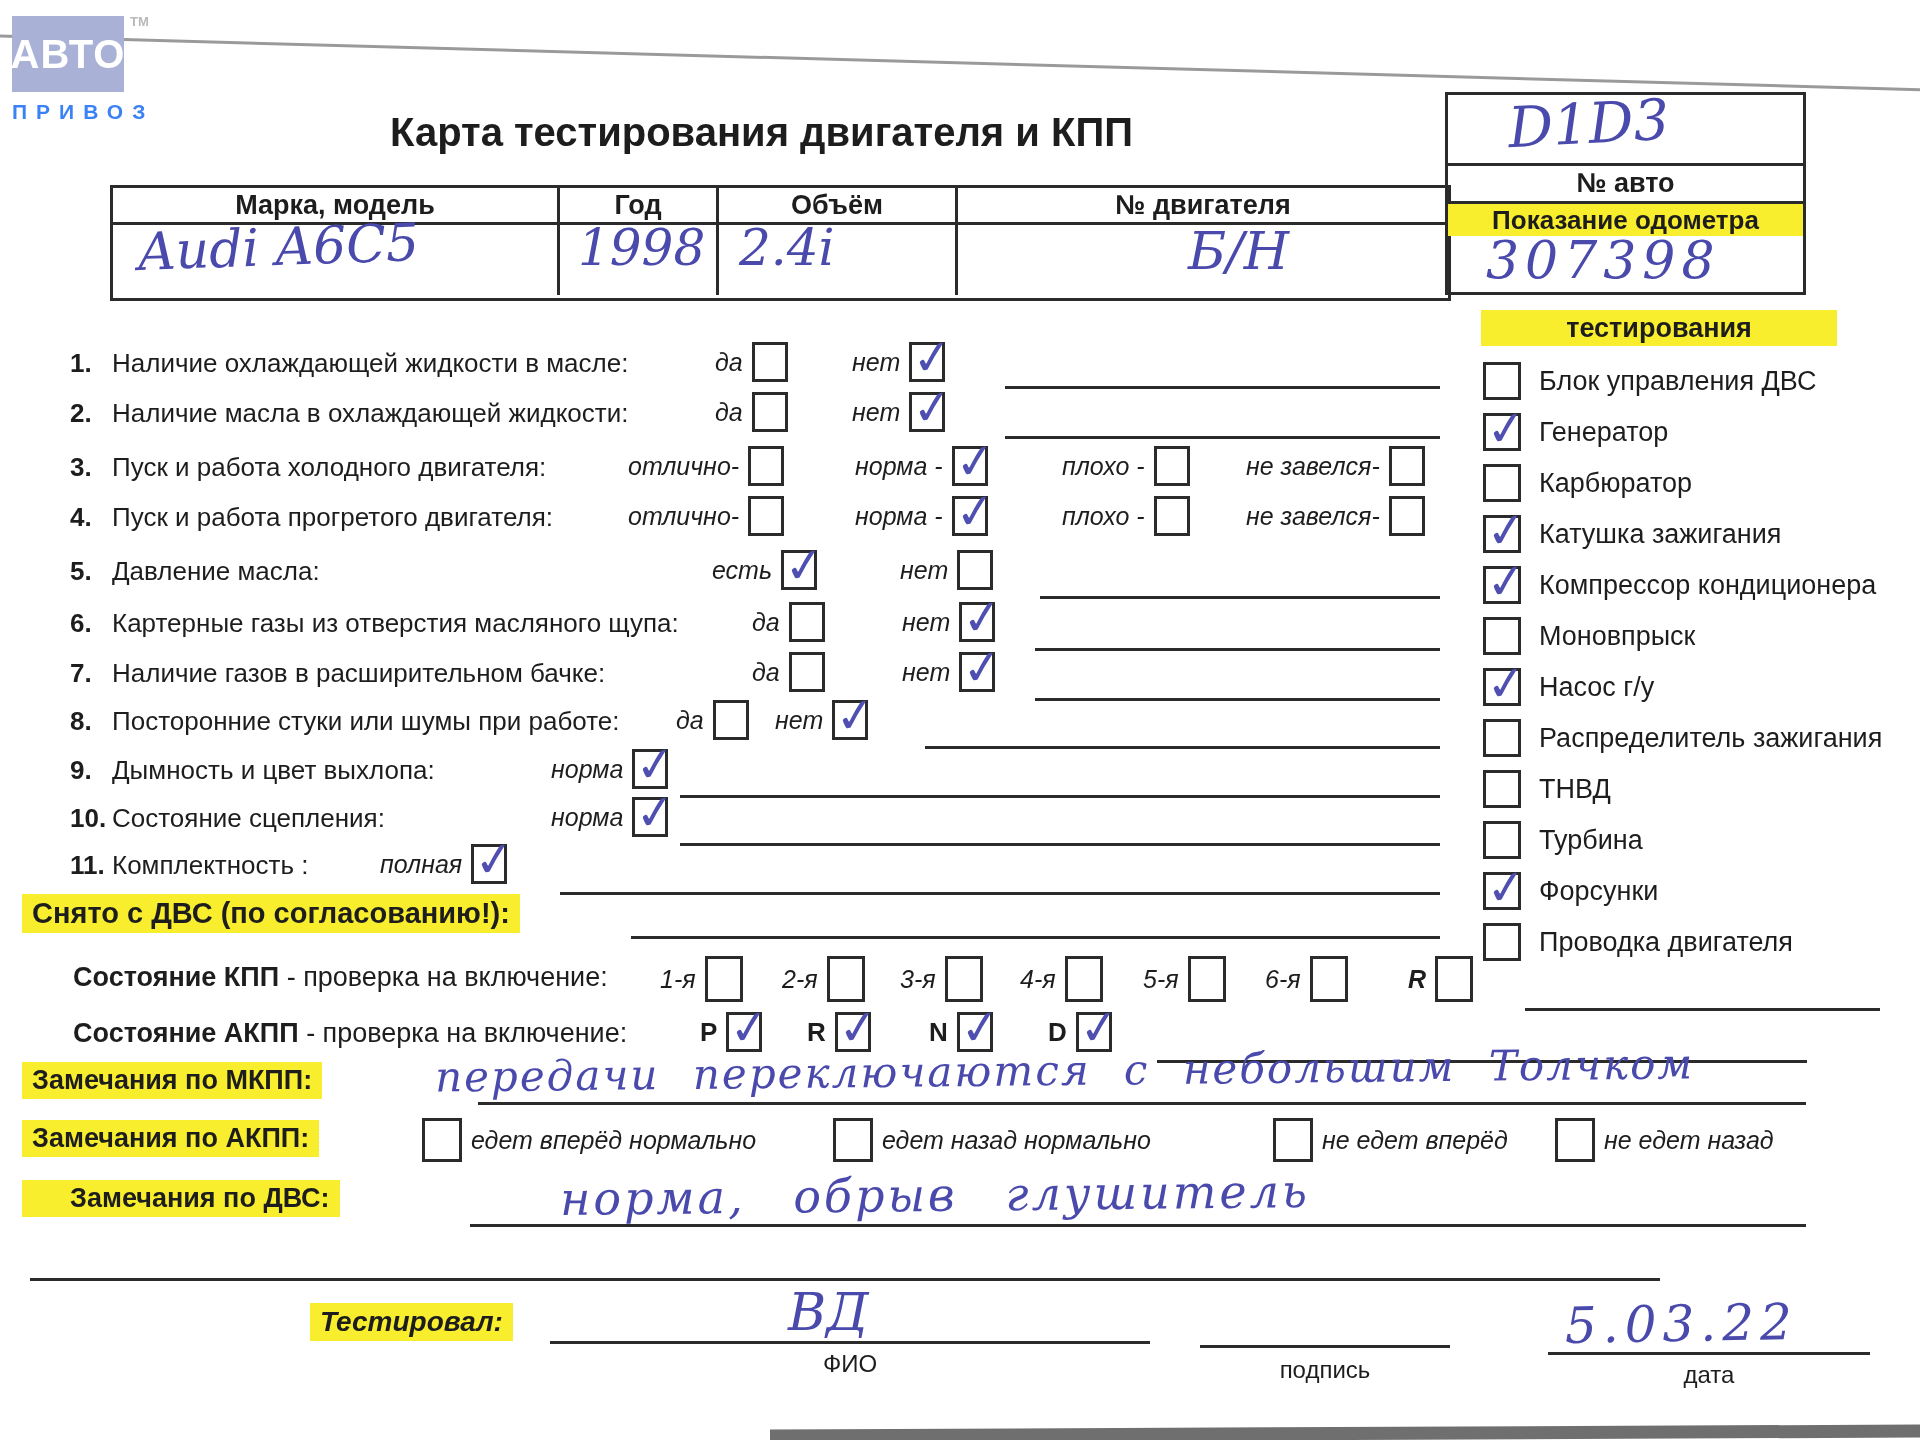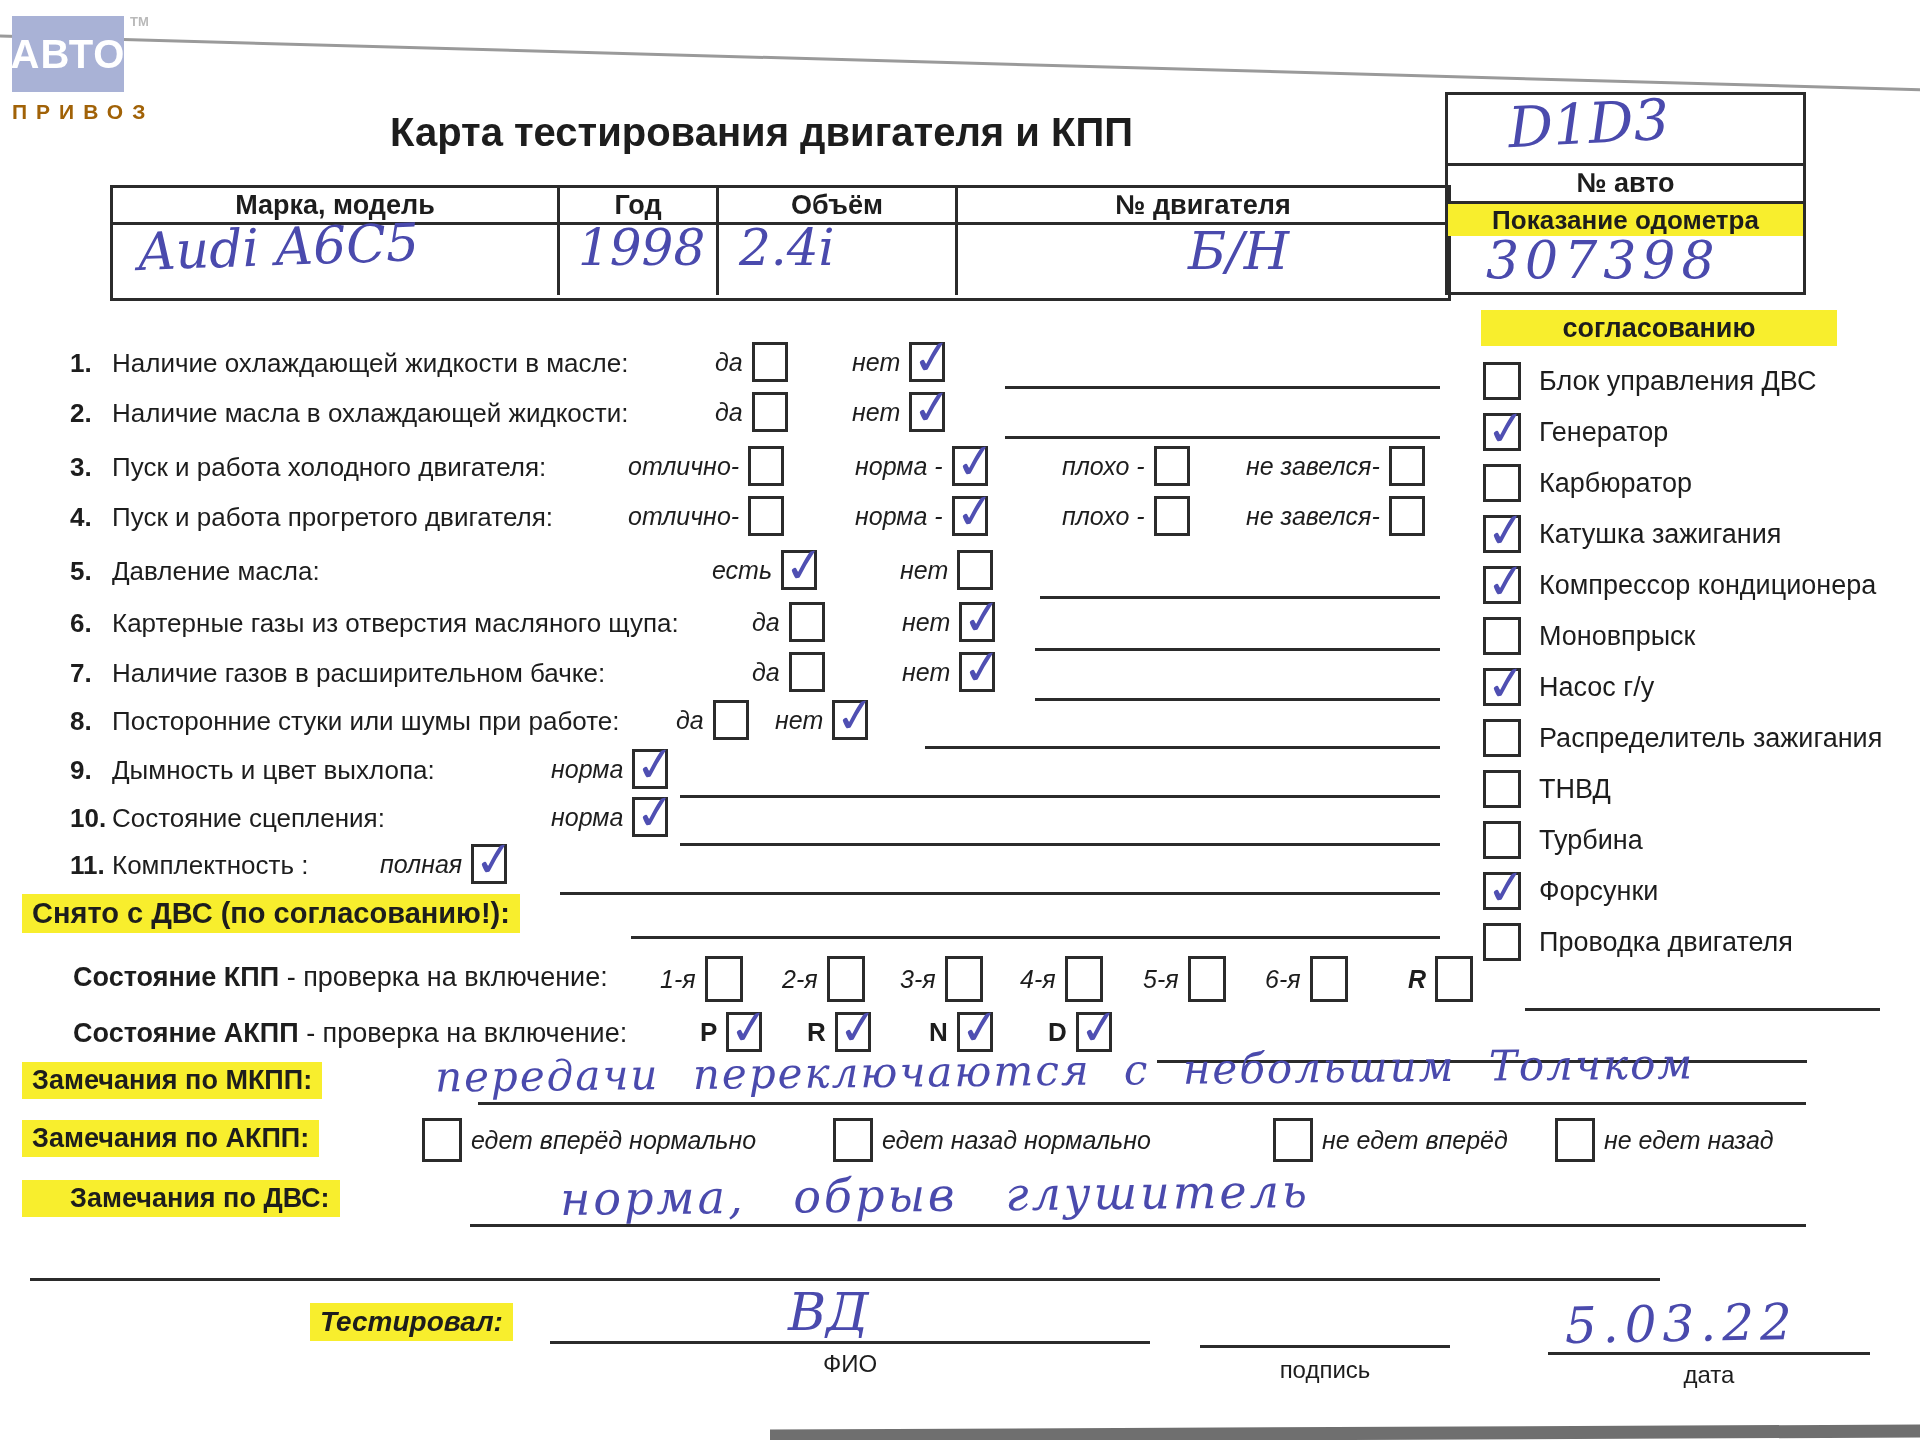--- a/index.html
+++ b/index.html
@@ -11,21 +11,21 @@
   
   .scan-top{position:absolute;left:-20px;top:34px;width:1980px;height:3px;background:#9a9a9a;
             transform:rotate(1.6deg);transform-origin:left top;}
   .scan-bottom{position:absolute;left:770px;top:1427px;width:1160px;height:13px;background:#6f6f6f;
                transform:rotate(-0.25deg);}
   
   .logo-box{position:absolute;left:12px;top:16px;width:112px;height:76px;background:#a9b2d6;
             display:flex;align-items:center;justify-content:center;}
   .logo-brand{color:#fff;font-weight:bold;font-size:40px;letter-spacing:1px;}
   .logo-tm{position:absolute;left:130px;top:14px;color:#b9b9b9;font-size:13px;font-weight:bold;}
-  .logo-sub{position:absolute;left:12px;top:100px;width:150px;color:#a16207;font-size:21px;
+  .logo-sub{position:absolute;left:12px;top:100px;width:150px;color:#3b82f6;font-size:21px;
             font-weight:bold;letter-spacing:9px;}
   
   .title{position:absolute;left:390px;top:110px;font-size:40px;font-weight:bold;}
   
   .vtable{position:absolute;left:110px;top:185px;width:1335px;height:110px;border:3px solid #2b2b2b;}
   .vhead{position:absolute;top:0;height:37px;border-right:3px solid #2b2b2b;border-bottom:3px solid #2b2b2b;
          display:flex;align-items:center;justify-content:center;font-weight:bold;font-size:27px;box-sizing:border-box;}
   .vcell{position:absolute;top:37px;height:70px;border-right:3px solid #2b2b2b;box-sizing:border-box;}
   
   .idbox{position:absolute;left:1445px;top:92px;width:361px;height:203px;border:3px solid #2b2b2b;box-sizing:border-box;}
@@ -352,21 +352,21 @@
 
   <div class="row" style="top:1178px;">
     <span class="hl sec-label" style="position:absolute;left:22px;top:2px;font-size:27px;padding-left:48px;">Замечания по ДВС:</span>
     <span class="hw" style="position:absolute;left:560px;top:-10px;font-size:46px;letter-spacing:3px;word-spacing:30px;transform:rotate(-0.6deg);">норма, обрыв глушитель</span>
     <span class="ln" style="left:470px;width:1336px;top:46px;"></span>
   </div>
 
   <span class="ln" style="left:30px;width:1630px;top:1278px;"></span>
 
   <div class="comp-header">
-    <span>согласованию</span>
+    <span>тестирования</span>
   </div>
   <div class="comp-list">
     <div class="comp-item">
         <span class="cb sq"></span>
         <span class="comp-label">Блок управления ДВС</span>
       </div>
     <div class="comp-item">
         <span class="cb sq on"></span>
         <span class="comp-label">Генератор</span>
       </div>

